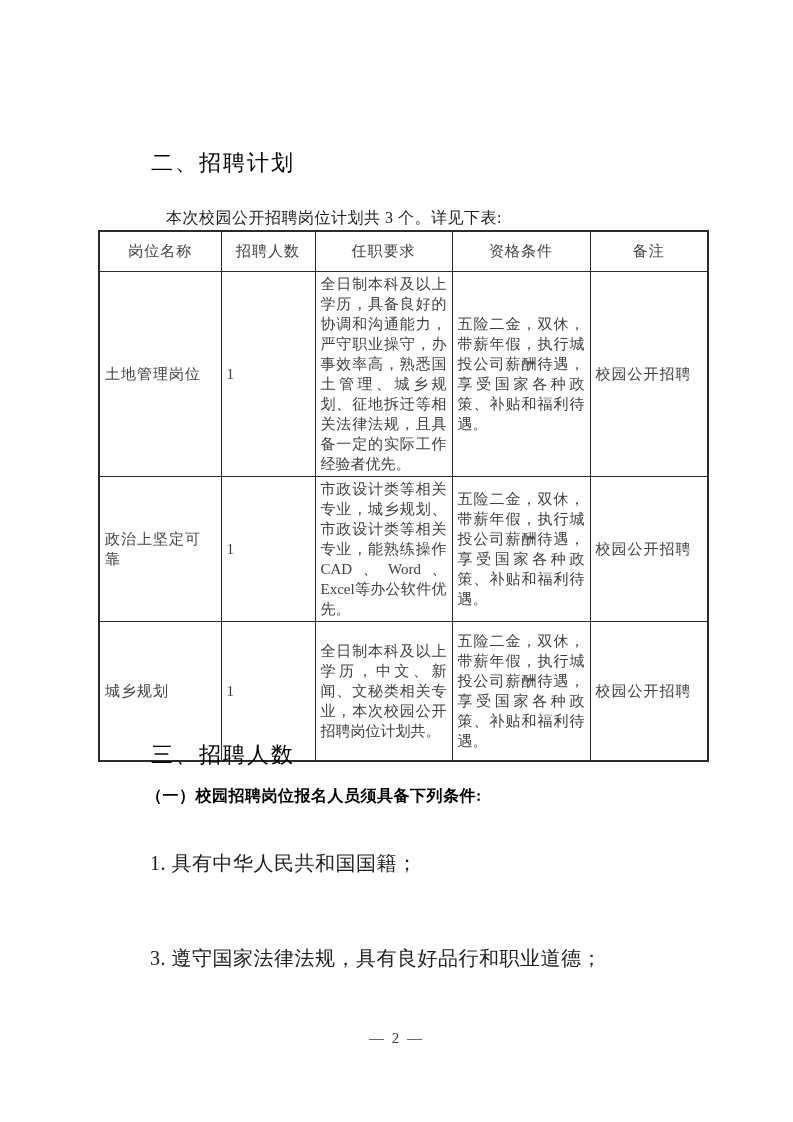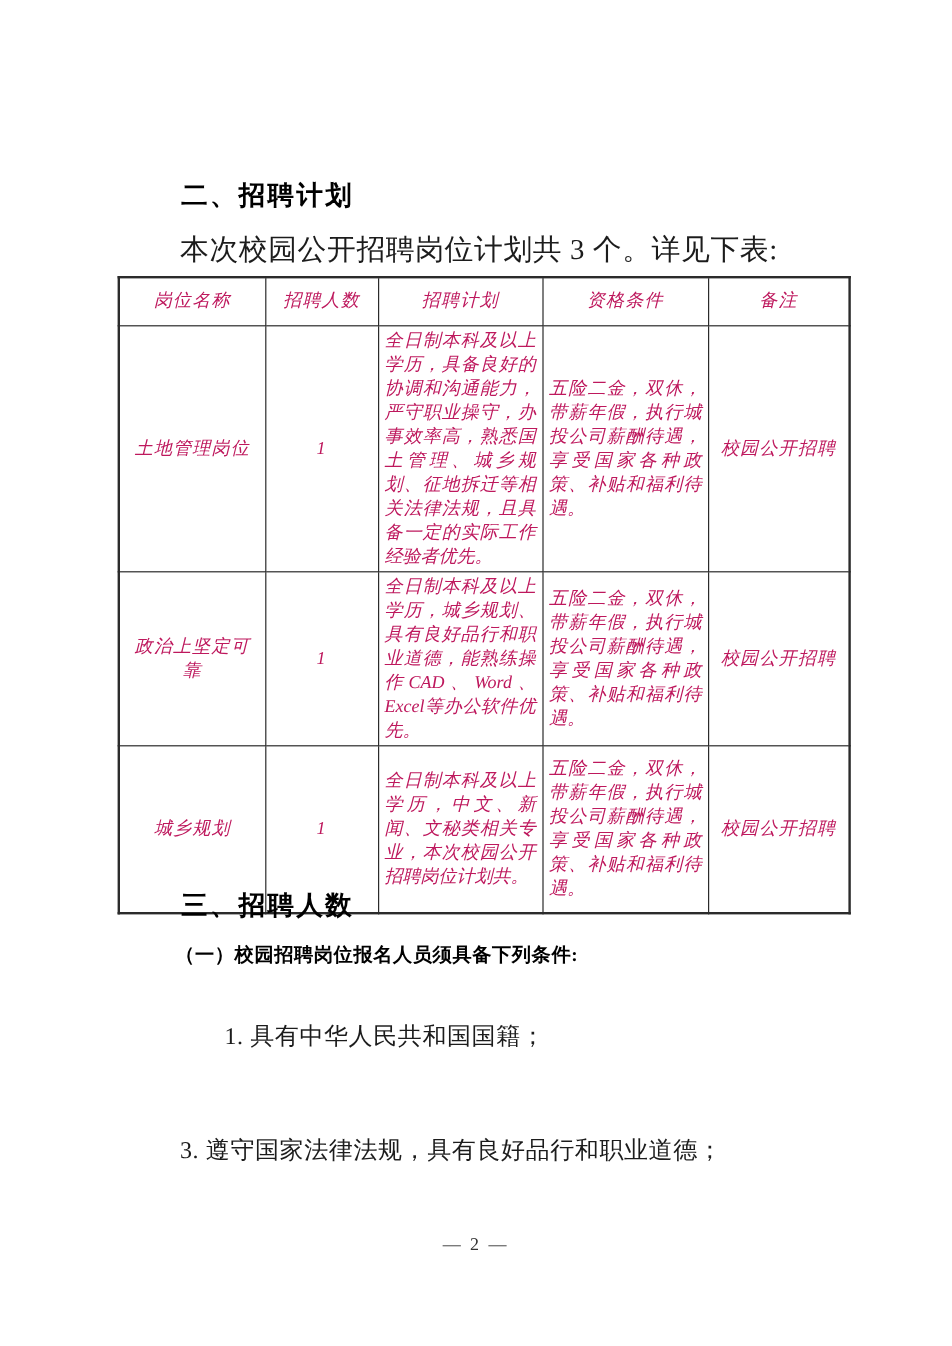--- a/index.html
+++ b/index.html
@@ -13,63 +13,62 @@
     height: 1122px;
     background: #ffffff;
     overflow: hidden;
     font-family: "Liberation Serif", "DejaVu Serif", serif;
     color: #1c1c1c;
   }
   .sec-heading {
     position: absolute;
     margin: 0;
     font-family: "Liberation Sans", "DejaVu Sans", sans-serif;
-    font-weight: 700;
+    font-weight: 400;
     font-size: 22px;
     letter-spacing: 2px;
     color: #000000;
     white-space: nowrap;
   }
   .sec2-heading { left: 151px; top: 148px; }
   .sec3-heading { left: 151px; top: 740px; }
   .intro {
     position: absolute;
     left: 150px;
     top: 192px;
-    margin: 0;
-    font-size: 24px;
+    margin: 16px;
+    font-size: 16px;
     letter-spacing: 0.5px;
     white-space: nowrap;
   }
   .job-table {
     position: absolute;
     left: 98px;
     top: 230px;
     width: 609px;
     border-collapse: collapse;
     table-layout: fixed;
     font-size: 15px;
     line-height: 20px;
-    color: #be185d;
-    font-style: italic;
+    color: #404040;
   }
   .job-table th, .job-table td {
     border: 1px solid #2b2b2b;
     padding: 2px 5px;
     vertical-align: middle;
     font-weight: normal;
     overflow: hidden;
   }
   .job-table { border: 2px solid #2b2b2b; }
   .job-table thead tr { height: 40px; }
   .job-table .row-0 { height: 192px; }
   .job-table .row-1 { height: 116px; }
   .job-table .row-2 { height: 140px; }
   .job-table th { text-align: center; font-size: 15px; letter-spacing: 1px; }
-  .c-center { text-align: center; letter-spacing: 1px; }
+  .c-center { letter-spacing: 1px; }
   .c-left   { text-align: justify; }
   .sub-heading {
     position: absolute;
     left: 146px;
     top: 786px;
     margin: 0;
     font-family: "Liberation Serif", "DejaVu Serif", serif;
     font-weight: 900;
     font-size: 16px;
     letter-spacing: 0.5px;
@@ -77,21 +76,21 @@
     white-space: nowrap;
   }
   .list-item {
     position: absolute;
     left: 150px;
     margin: 0;
     font-size: 20px;
     letter-spacing: 0.5px;
     white-space: nowrap;
   }
-  .item-0 { top: 850px; margin-left: 37px; }
+  .item-0 { top: 850px; }
   .item-1 { top: 898px; }
   .item-2 { top: 945px; text-align: center; }
   .page-footer {
     position: absolute;
     left: 0;
     top: 1030px;
     width: 100%;
     text-align: center;
     font-size: 15px;
     letter-spacing: 2px;
@@ -112,37 +111,37 @@
       <col style="width:122px">
       <col style="width:94px">
       <col style="width:137px">
       <col style="width:138px">
       <col style="width:118px">
     </colgroup>
     <thead>
       <tr>
         <th>岗位名称</th>
         <th>招聘人数</th>
-        <th>招聘计划</th>
+        <th>任职要求</th>
         <th>资格条件</th>
         <th>备注</th>
       </tr>
     </thead>
     <tbody>
       <tr class="row-0">
         <td class="c-center">土地管理岗位</td>
         <td class="c-center">1</td>
         <td class="c-left">全日制本科及以上学历，具备良好的协调和沟通能力，严守职业操守，办事效率高，熟悉国土管理、城乡规划、征地拆迁等相关法律法规，且具备一定的实际工作经验者优先。</td>
         <td class="c-left">五险二金，双休，带薪年假，执行城投公司薪酬待遇，享受国家各种政策、补贴和福利待遇。</td>
         <td class="c-center">校园公开招聘</td>
       </tr>
       <tr class="row-1">
         <td class="c-center">政治上坚定可靠</td>
         <td class="c-center">1</td>
-        <td class="c-left">全日制本科及以上学历，城乡规划、具有良好品行和职业道德，能熟练操作CAD、Word、Excel等办公软件优先。</td>
+        <td class="c-left">市政设计类等相关专业，城乡规划、市政设计类等相关专业，能熟练操作CAD、Word、Excel等办公软件优先。</td>
         <td class="c-left">五险二金，双休，带薪年假，执行城投公司薪酬待遇，享受国家各种政策、补贴和福利待遇。</td>
         <td class="c-center">校园公开招聘</td>
       </tr>
       <tr class="row-2">
         <td class="c-center">城乡规划</td>
         <td class="c-center">1</td>
         <td class="c-left">全日制本科及以上学历，中文、新闻、文秘类相关专业，本次校园公开招聘岗位计划共。</td>
         <td class="c-left">五险二金，双休，带薪年假，执行城投公司薪酬待遇，享受国家各种政策、补贴和福利待遇。</td>
         <td class="c-center">校园公开招聘</td>
       </tr>

